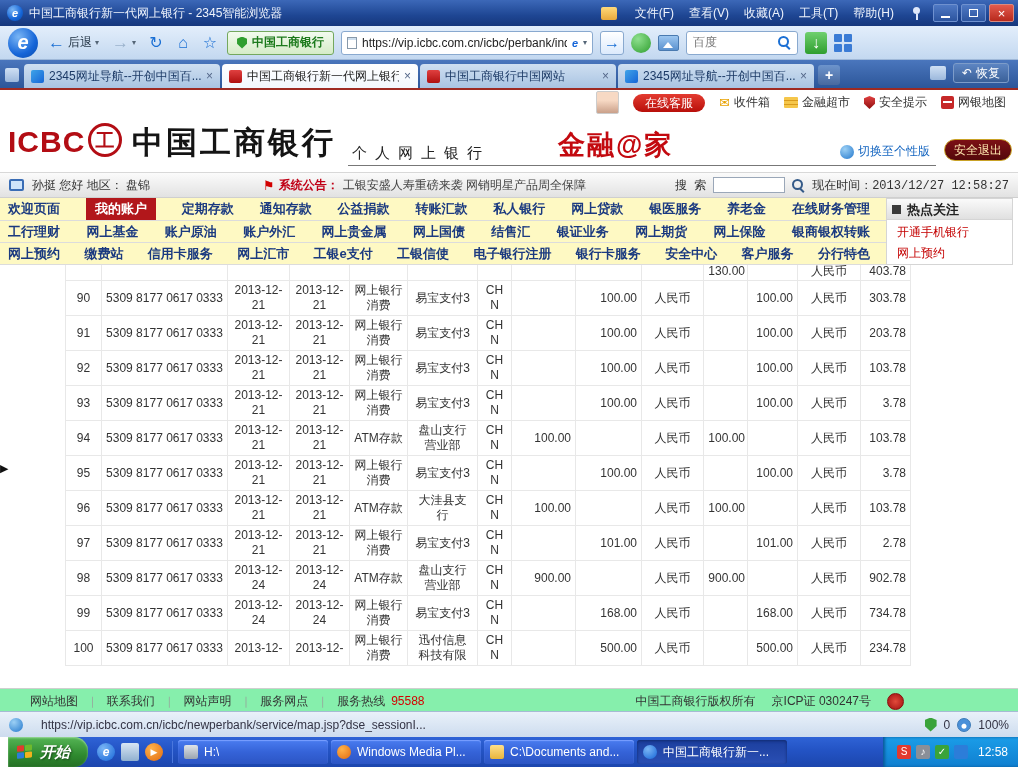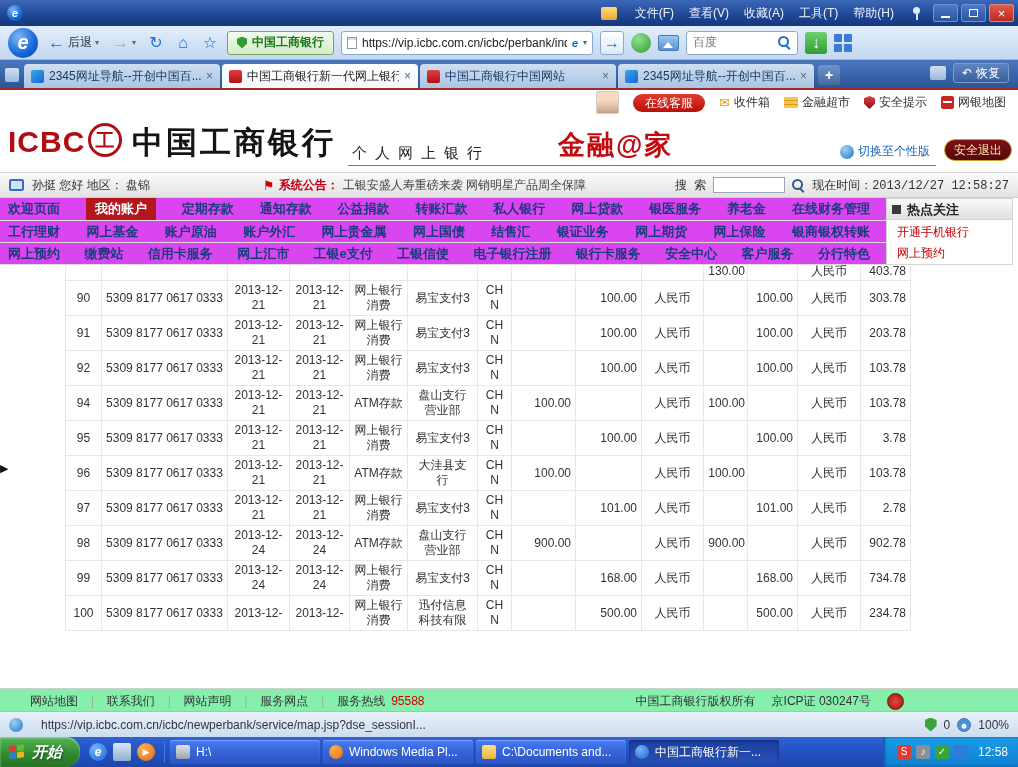--- a/index.html
+++ b/index.html
@@ -126,21 +126,21 @@
   .greeting { margin-right: 105px; white-space: nowrap; }
   .notice { display: flex; align-items: center; gap: 4px; white-space: nowrap; }
   .ic-flag { color: #d20000; font-size: 13px; }
   .notice-label { color: #c00016; font-weight: bold; }
   .notice-text { color: #444; }
   .search-area { margin-left: auto; display: flex; align-items: center; gap: 7px; white-space: nowrap; font-family: Liberation Mono, monospace; }
   .page-search-input { width: 72px; height: 16px; background: #fff; border: 1px solid #9aa7b8; display: inline-block; }
   .mag.dark::before { border-color: #345a88; } .mag.dark::after { background: #345a88; }
 
   .nav-row { position: absolute; left: 0; width: 886px; display: flex; align-items: center;
-    justify-content: space-between; padding: 0 16px 0 8px; border-bottom: 1px solid #dcdcdc; background: #d946ef; }
+    justify-content: space-between; padding: 0 16px 0 8px; border-bottom: 1px solid #dcdcdc; background: #fef9c3; }
   .nav-row.r1 { top: 108px; height: 23px; }
   .nav-row.r2 { top: 131px; height: 22px; }
   .nav-row.r3 { top: 153px; height: 22px; }
   .nav-item { font-size: 13px; font-weight: bold; color: #1b3a80; white-space: nowrap; }
   .nav-item.active { background: #b2171b; color: #fff; padding: 2px 9px; }
 
   .hot-panel { position: absolute; left: 886px; top: 108px; width: 127px; height: 67px; border: 1px solid #d5d5d5; background: #fff; }
   .hot-title { height: 21px; background: linear-gradient(#fafafa, #e0e0e0); border-bottom: 1px solid #d5d5d5;
     font-size: 13px; font-weight: bold; color: #222; padding-left: 20px; line-height: 21px; position: relative; }
   .hot-title::before { content: ""; position: absolute; left: 5px; top: 6px; width: 9px; height: 9px; background: #3a3a3a; }
@@ -173,21 +173,21 @@
   .statusbar { position: absolute; top: 711px; left: 0; right: 0; height: 26px;
     background: linear-gradient(#e9f1fa, #cddcee); border-top: 1px solid #a6bbd4;
     display: flex; align-items: center; gap: 18px; padding: 0 9px; font-size: 12px; color: #334; }
   .globe { width: 14px; height: 14px; border-radius: 50%; background: radial-gradient(circle at 35% 30%, #9cd0f5, #2277cc); }
   .status-url { white-space: nowrap; overflow: hidden; }
   .status-right { margin-left: auto; display: flex; align-items: center; gap: 7px; }
   .st-shield { width: 12px; height: 14px; background: #3aa33a; clip-path: polygon(50% 0,100% 18%,100% 60%,50% 100%,0 60%,0 18%); }
   .st-speed { width: 14px; height: 14px; border-radius: 50%; background: radial-gradient(circle at 50% 60%, #fff 2px, #4a90d9 3px); border: 1px solid #3a7ab8; }
 
   
-  .taskbar { position: absolute; top: 737px; left: 0; right: 0; height: 30px;
+  .taskbar { position: absolute; top: 737px; left: 8px; right: 0; height: 30px;
     background: linear-gradient(#2f63d6 0%, #2353c4 45%, #1c46ad 100%); display: flex; align-items: center; }
   .start-btn { height: 30px; display: flex; align-items: center; gap: 6px; padding: 0 18px 0 9px;
     background: linear-gradient(#55b555, #2f8a2f 60%, #257025); border-radius: 0 14px 14px 0;
     box-shadow: inset 0 1px 2px #9fdc9f; }
   .win-flag { width: 17px; height: 15px; display: grid; grid-template-columns: 7px 7px; grid-template-rows: 6px 6px; gap: 1px; transform: skewY(-6deg); }
   .win-flag i { border-radius: 1px; }
   .f1 { background: #e23a2e; } .f2 { background: #6fba2c; } .f3 { background: #2c7dd9; } .f4 { background: #f3b21d; }
   .start-label { color: #fff; font-size: 15px; font-weight: bold; font-style: italic; text-shadow: 1px 1px 2px #1a4a1a; }
   .quick-launch { display: flex; align-items: center; gap: 6px; padding: 0 9px; border-right: 1px solid #4a77dd; height: 22px; }
   .ql { width: 18px; height: 18px; border-radius: 50%; text-align: center; line-height: 18px; color: #fff;
@@ -212,20 +212,21 @@
   .t-red { background: #e23a2e; } .t-note { background: #8a8f98; } .t-green { background: #3aa33a; } .t-blue { background: #2c7dd9; }
   .tray-clock { color: #fff; font-size: 12px; margin-left: 5px; }
 </style>
 </head>
 <body>
 
 <div id="screen">
 
   <div class="titlebar">
     <span class="app-logo sm">e</span>
+    <span class="title-text">中国工商银行新一代网上银行 - 2345智能浏览器</span>
     <div class="titlebar-right">
       <span class="skin-btn"></span>
       <div class="menubar">
 
           <span class="menu-item">文件(F)</span>
 
           <span class="menu-item">查看(V)</span>
 
           <span class="menu-item">收藏(A)</span>
 
@@ -542,20 +543,36 @@
               <td class="c-cur">CHN</td>
               <td class="c-amt"></td>
               <td class="c-amt">100.00</td>
               <td class="c-cny">人民币</td>
               <td class="c-amt c-amt-sm"></td>
               <td class="c-amt">100.00</td>
               <td class="c-cny">人民币</td>
               <td class="c-amt">103.78</td>
             </tr>
 
+            <tr class="tx-row">
+              <td class="c-seq">93</td>
+              <td class="c-card">5309 8177 0617 0333</td>
+              <td class="c-date">2013-12-21</td>
+              <td class="c-date">2013-12-21</td>
+              <td class="c-type">网上银行消费</td>
+              <td class="c-place">易宝支付3</td>
+              <td class="c-cur">CHN</td>
+              <td class="c-amt"></td>
+              <td class="c-amt">100.00</td>
+              <td class="c-cny">人民币</td>
+              <td class="c-amt c-amt-sm"></td>
+              <td class="c-amt">100.00</td>
+              <td class="c-cny">人民币</td>
+              <td class="c-amt">3.78</td>
+            </tr>
 
             <tr class="tx-row">
               <td class="c-seq">94</td>
               <td class="c-card">5309 8177 0617 0333</td>
               <td class="c-date">2013-12-21</td>
               <td class="c-date">2013-12-21</td>
               <td class="c-type">ATM存款</td>
               <td class="c-place">盘山支行营业部</td>
               <td class="c-cur">CHN</td>
               <td class="c-amt">100.00</td>

